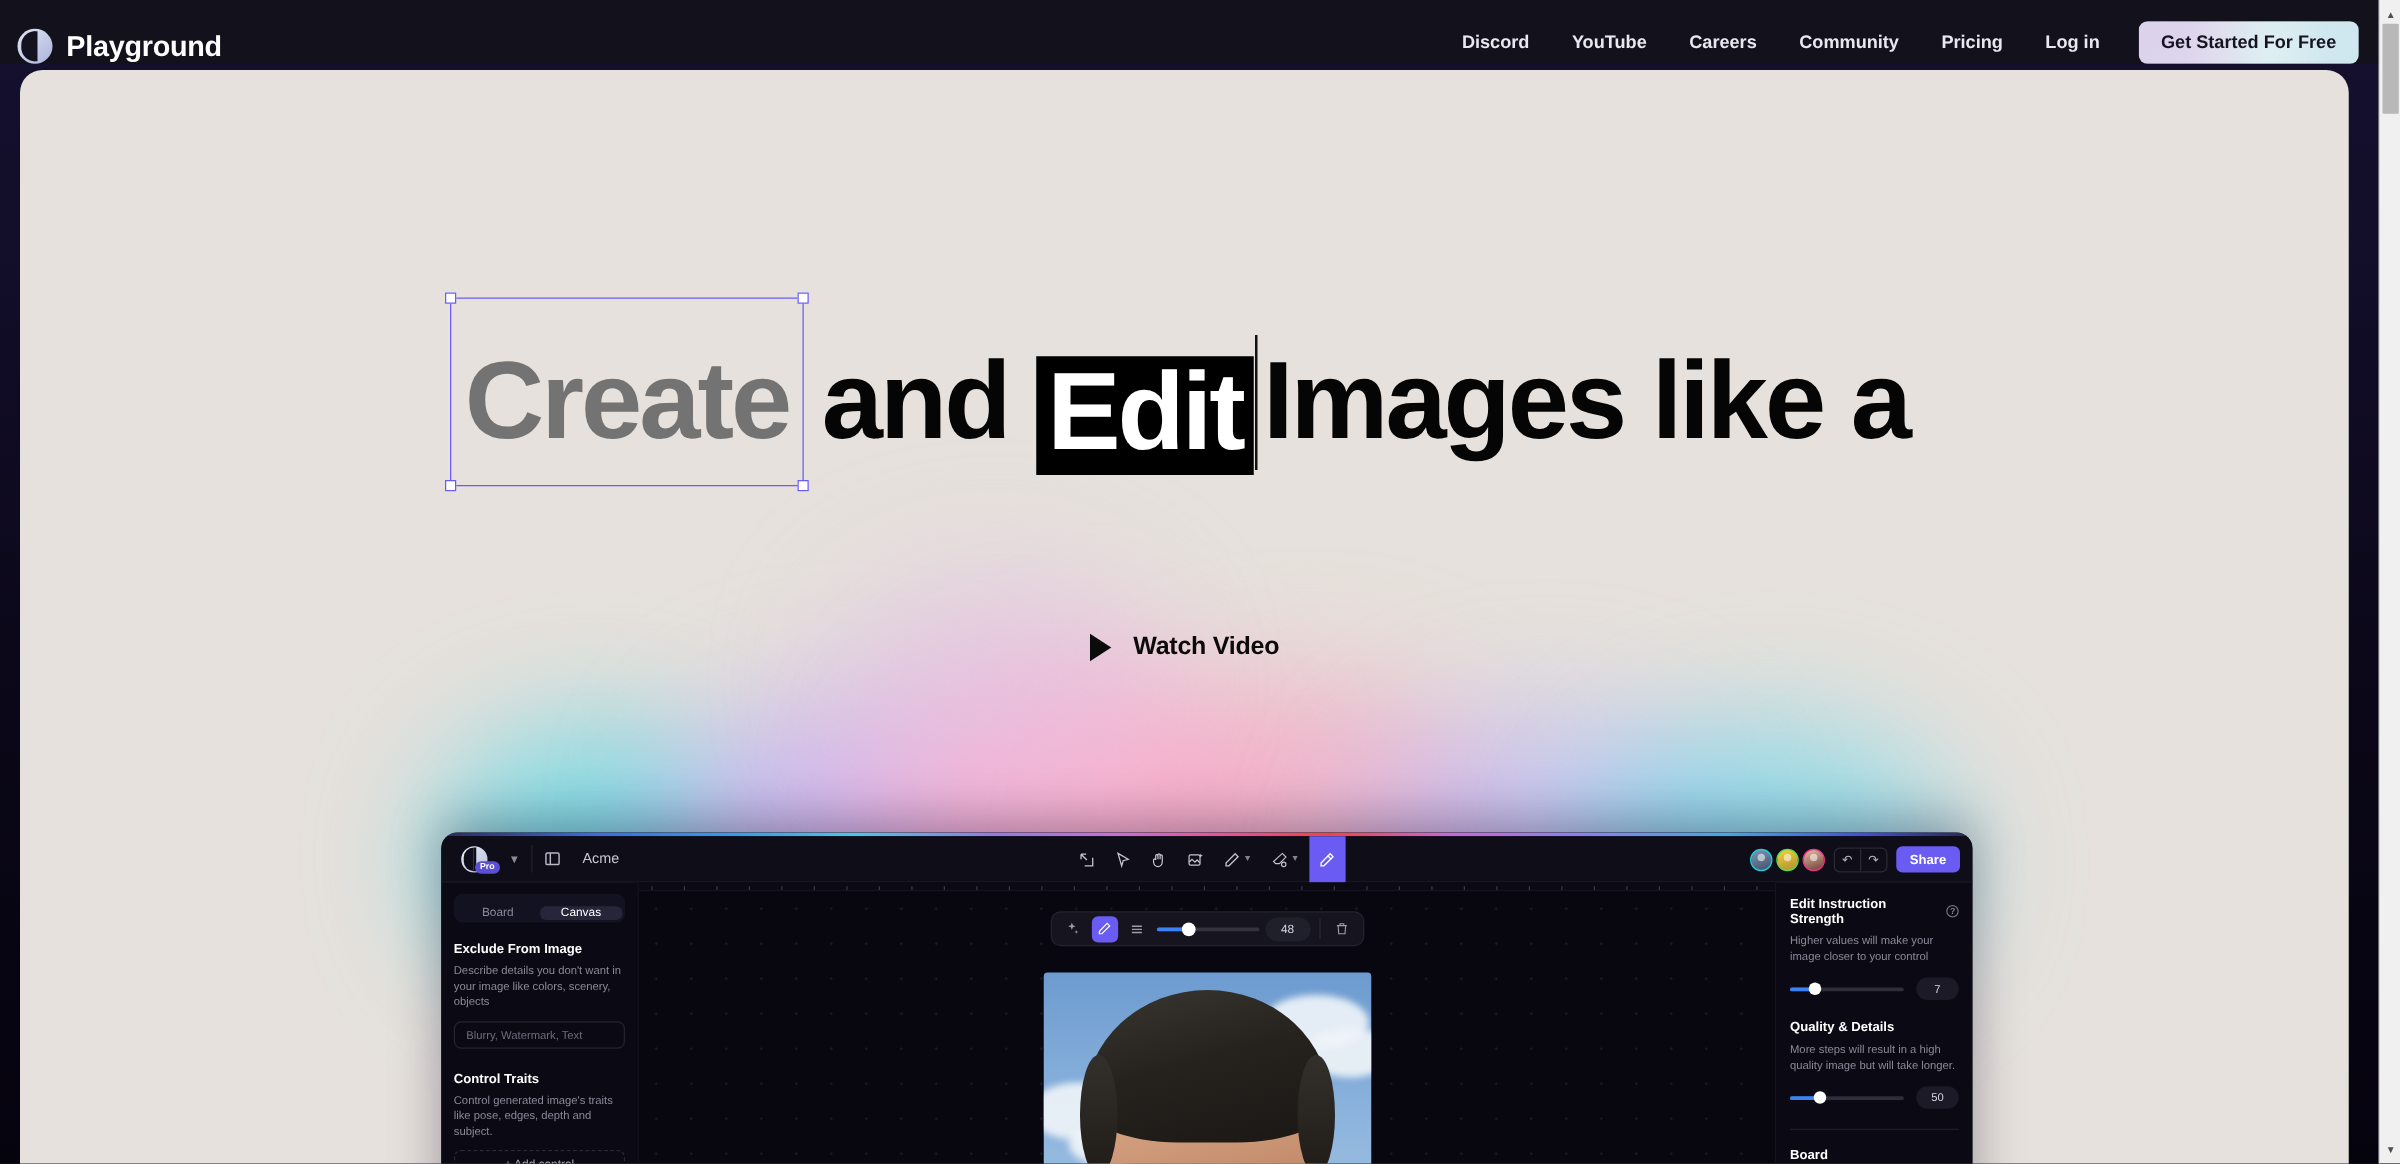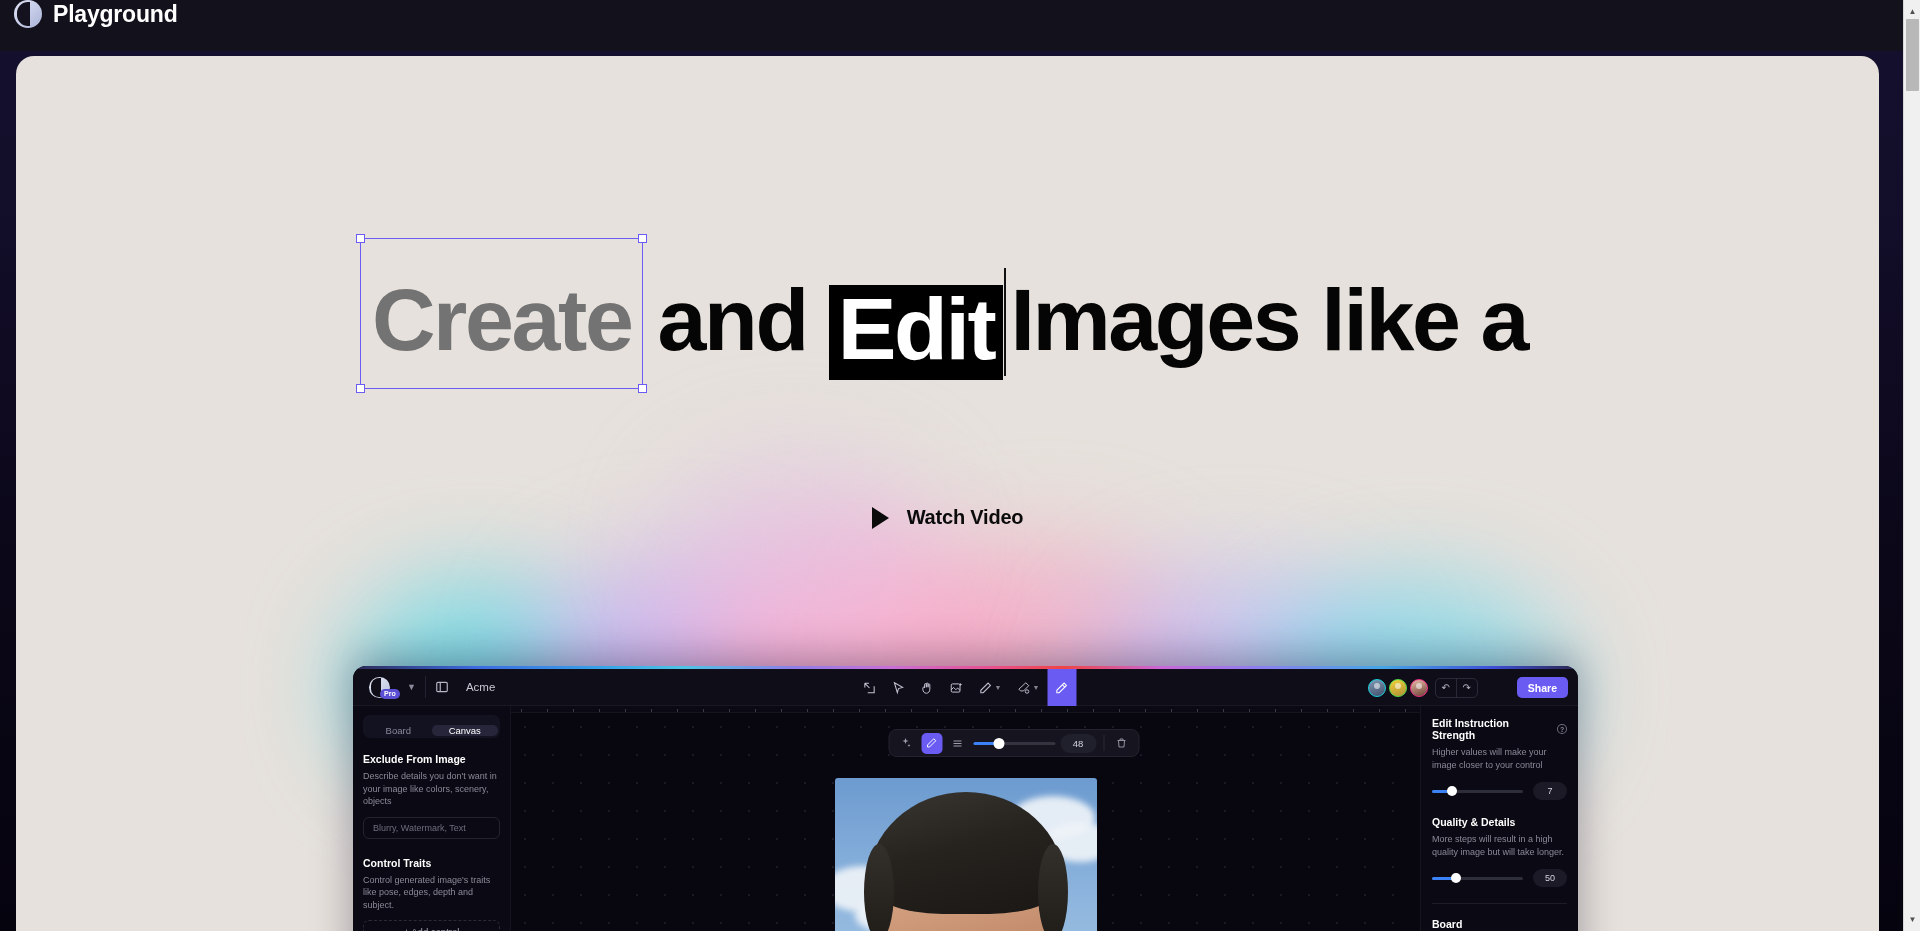--- a/index.html
+++ b/index.html
@@ -21,21 +21,21 @@
   }
 
   
   .topnav {
     position: absolute;
     top: 0; left: 0;
     width: 1903px;
     height: 51px;
     background: #13111c;
     display: flex;
-    align-items: flex-start;
+    align-items: flex-end;
     padding: 0 16px 0 14px;
     z-index: 40;
   }
 
   .brand {
     display: flex;
     align-items: center;
     gap: 11px;
     margin-right: 20px;
   }
@@ -408,21 +408,21 @@
   }
   .undo-btn {
     width: 20px; height:20px; display:flex; align-items:center; justify-content:center;
     color:#b5b3c2; font-size: 10px; cursor:pointer;
   }
   .undo-sep { width:1px; height:20px; background:#2a2937; }
   .share-btn {
     background:#6a5bf3; color:#fff; border:none;
     font-size: 10.5px; font-weight: bold;
     padding: 0 11px; height: 21px; border-radius: 5px;
-    cursor: pointer; font-family:"Liberation Sans", sans-serif;margin-left:32px;
+    cursor: pointer; font-family:"Liberation Sans", sans-serif;
   }
 
   .app-body { display: flex; height: 390px; }
 
   
   .lsidebar {
     width: 157px;
     background: #0b0a14;
     padding: 9px 10px 0;
     flex: none;
@@ -489,21 +489,20 @@
     position:absolute;
     left: 50%; top: 23px;
     transform: translateX(-50%);
     height: 28px;
     background: #16151f;
     border: 1px solid #24232f;
     border-radius: 8px;
     display:flex; align-items:center;
     padding: 0 6px; gap: 5px;
     z-index: 4;
-    margin-left: 48px;
   }
   .ft-btn {
     width: 21px; height: 21px; border-radius: 5px;
     display:flex; align-items:center; justify-content:center;
     color:#9e9cad; cursor:pointer;
   }
   .ft-btn svg { width: 12px; height:12px; }
   .ft-btn.on { background:#6a5bf3; color:#ffffff; }
   .ft-sep { width:1px; height:16px; background:#2a2936; margin:0 2px; }
   .ft-slider { width: 82px; height: 20px; position:relative; display:flex; align-items:center; }
@@ -587,20 +586,29 @@
 
 <div id="page">
 
   <div class="topnav">
     <div class="brand">
       <div class="brand-logo"></div>
       <span class="brand-name">Playground</span>
     </div>
 
 
+    <nav class="nav-links">
+      <a class="nav-link">Discord</a>
+      <a class="nav-link">YouTube</a>
+      <a class="nav-link">Careers</a>
+      <a class="nav-link">Community</a>
+      <a class="nav-link">Pricing</a>
+      <a class="nav-link">Log in</a>
+      <button class="cta-nav">Get Started For Free</button>
+    </nav>
   </div>
 
   <div class="hero">
 
     <div class="aurora">
       <div class="blob b1"></div>
         <div class="blob b2"></div>
         <div class="blob b3"></div>
       <div class="blob b4"></div>
         <div class="blob b5"></div>

